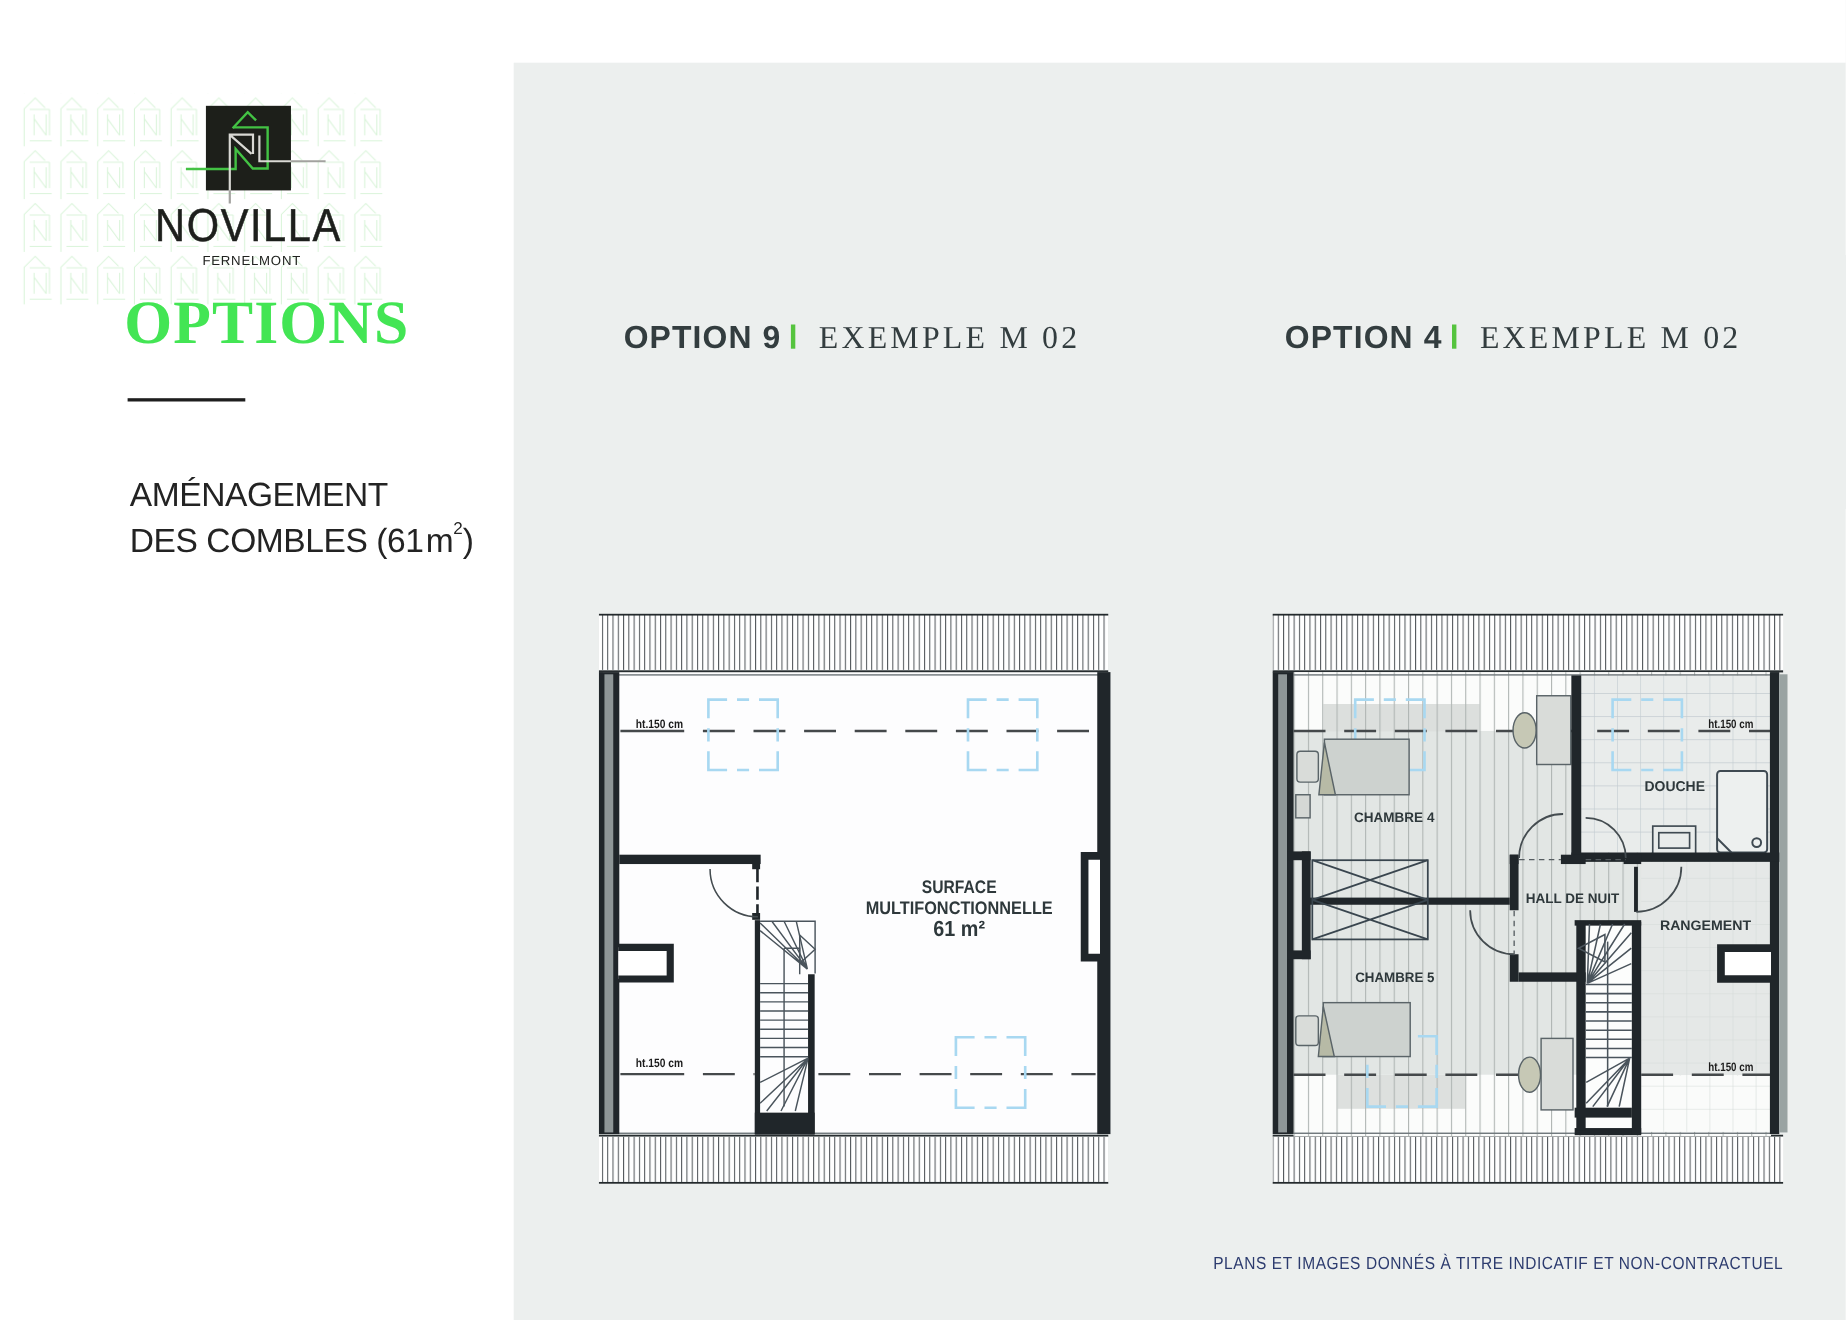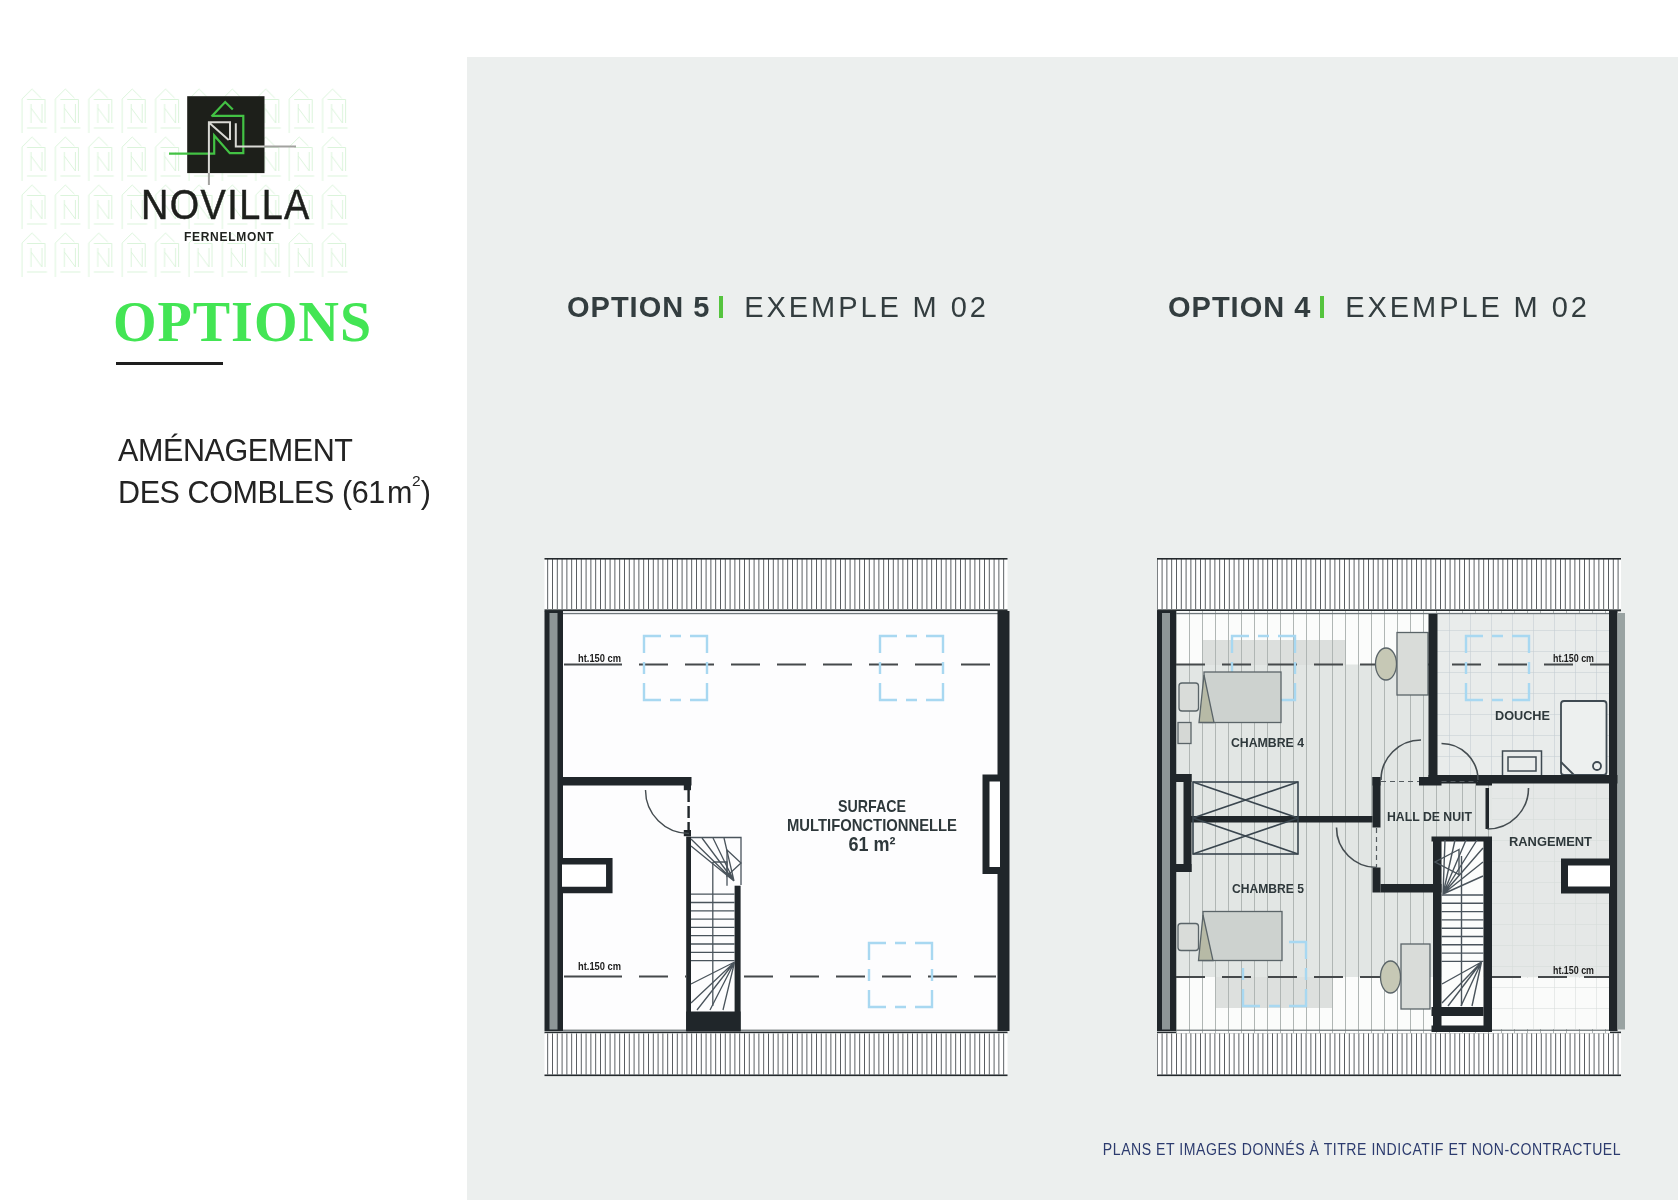--- a/index.html
+++ b/index.html
@@ -1,33 +1,33 @@
 <!DOCTYPE html>
 <html><head>
 <meta charset="utf-8">
 <style>
   html,body{margin:0;padding:0;}
   body{width:1678px;height:1200px;position:relative;background:#ffffff;overflow:hidden;
        font-family:"Liberation Sans", sans-serif;}
   .abs{position:absolute;}
   #graypanel{left:467px;top:57px;width:1211px;height:1143px;background:#ecefee;}
   #novilla{left:141px;top:181px;font-size:42px;letter-spacing:1.6px;color:#1d1f1c;-webkit-text-stroke:0.5px #1d1f1c;transform:scaleX(0.9);transform-origin:0 0;}
-  #fernelmont{left:184px;top:229.5px;font-size:12px;font-weight:bold;letter-spacing:0.7px;color:#20221f;}
+  #fernelmont{left:184px;top:229.5px;font-size:12px;font-weight:normal;letter-spacing:0.7px;color:#20221f;}
   #options{left:113px;top:262px;font-family:"Liberation Serif",serif;font-weight:bold;
-           font-size:56px;letter-spacing:1px;color:#43e554;margin-top:28px;}
+           font-size:56px;letter-spacing:1px;color:#43e554;}
   #divider{left:116px;top:362px;width:107px;height:3px;background:#1e1e1e;}
   #amenagement{left:118px;top:432px;font-family:Liberation Sans, sans-serif;font-size:30.5px;
            line-height:36.5px;letter-spacing:-0.4px;color:#232323;}
   .h2row{top:291px;font-size:29px;color:#333d3f;white-space:nowrap;}
   #h2a{left:567px;}
   #h2b{left:1168px;}
   .h2row b{font-weight:bold;letter-spacing:1px;}
   .h2row .bar{display:inline-block;width:4px;height:22px;background:#55c43e;margin:0 21px 0 9px;
       position:relative;top:1px;}
-  .h2row .ex{letter-spacing:2.9px;}
+  .h2row .ex{letter-spacing:2.9px;font-family:Liberation Serif, serif;}
   #disclaimer{left:1362px;top:1141px;font-size:16px;letter-spacing:0.6px;color:#2c3b6e;
       white-space:nowrap;transform:translateX(-50%) scaleX(0.88);}
   sup.m2{font-size:15.5px;position:relative;top:-6px;letter-spacing:0;}
 </style>
 </head>
 <body>
 <div class="abs" id="graypanel"></div>
 
 <svg class="abs" style="left:18px;top:85px" width="334" height="192" viewBox="0 0 334 192">
   <defs>
@@ -53,21 +53,21 @@
     <path d="M208.9,173.1 V185 M264.5,146.6 H296"></path>
   </g>
 </svg>
 
 <div class="abs" id="novilla">NOVILLA</div>
 <div class="abs" id="fernelmont">FERNELMONT</div>
 <div class="abs" id="options">OPTIONS</div>
 <div class="abs" id="divider"></div>
 <div class="abs" id="amenagement">AMÉNAGEMENT<br>DES COMBLES (61 m<sup class="m2">2</sup>)</div>
 
-<div class="abs h2row" id="h2a"><b>OPTION 5</b><span class="bar"></span><span class="ex">EXEMPLE M 02</span></div>
+<div class="abs h2row" id="h2a"><b>OPTION 9</b><span class="bar"></span><span class="ex">EXEMPLE M 02</span></div>
 <div class="abs h2row" id="h2b"><b>OPTION 4</b><span class="bar"></span><span class="ex">EXEMPLE M 02</span></div>
 
 <div class="abs" id="disclaimer">PLANS ET IMAGES DONNÉS À TITRE INDICATIF ET NON-CONTRACTUEL</div>
 
 <svg class="abs" style="left:535px;top:550px" width="485" height="540" viewBox="535 550 485 540" id="plan1svg">
 <defs>
   <pattern id="hatch" width="4.8" height="8" patternUnits="userSpaceOnUse">
     <rect x="0" y="0" width="0.95" height="8" fill="#53585c"></rect>
   </pattern>
 </defs>

